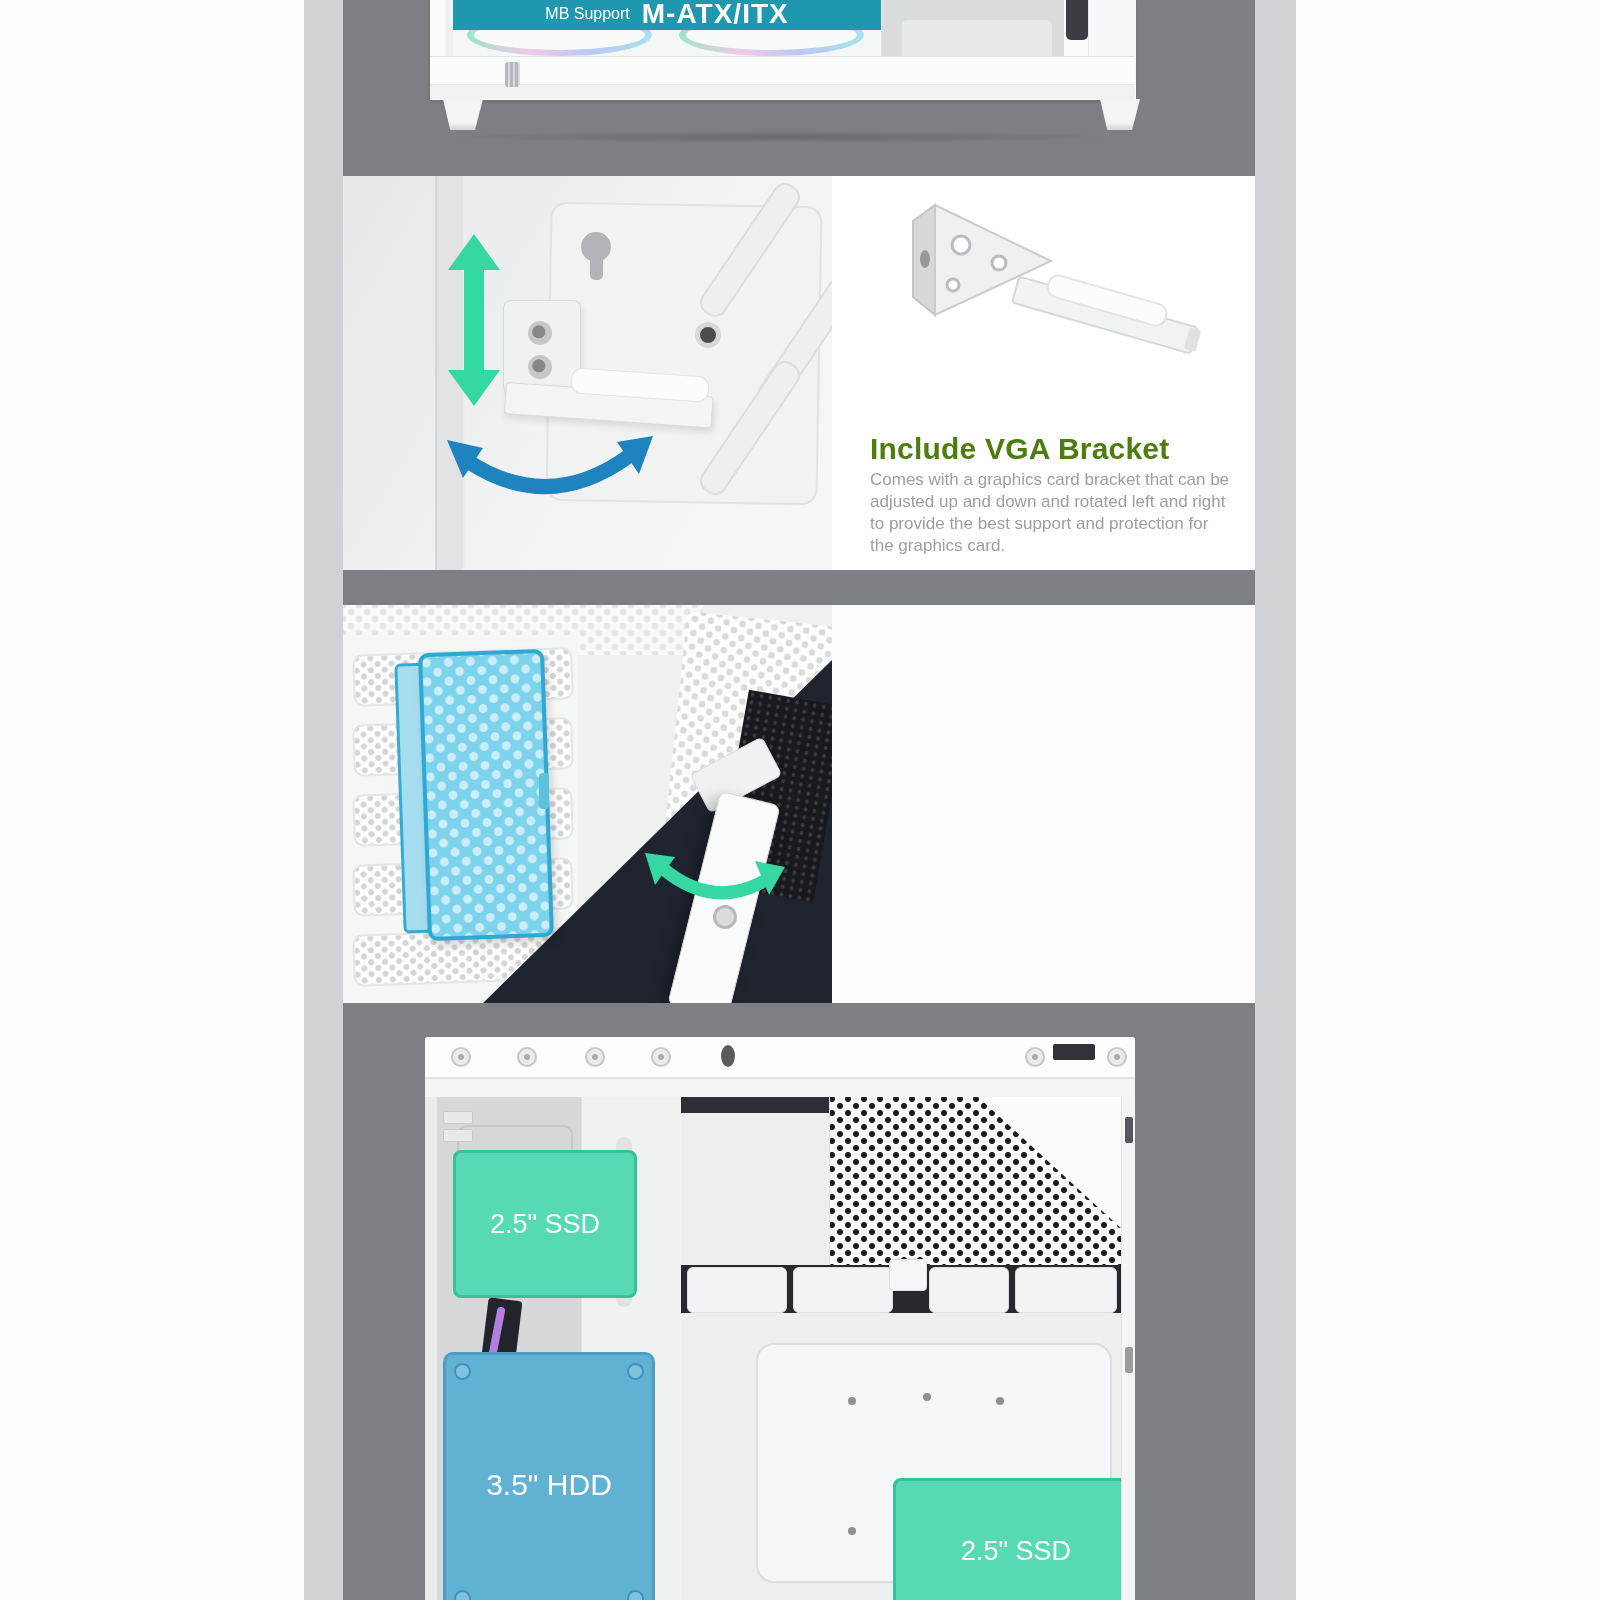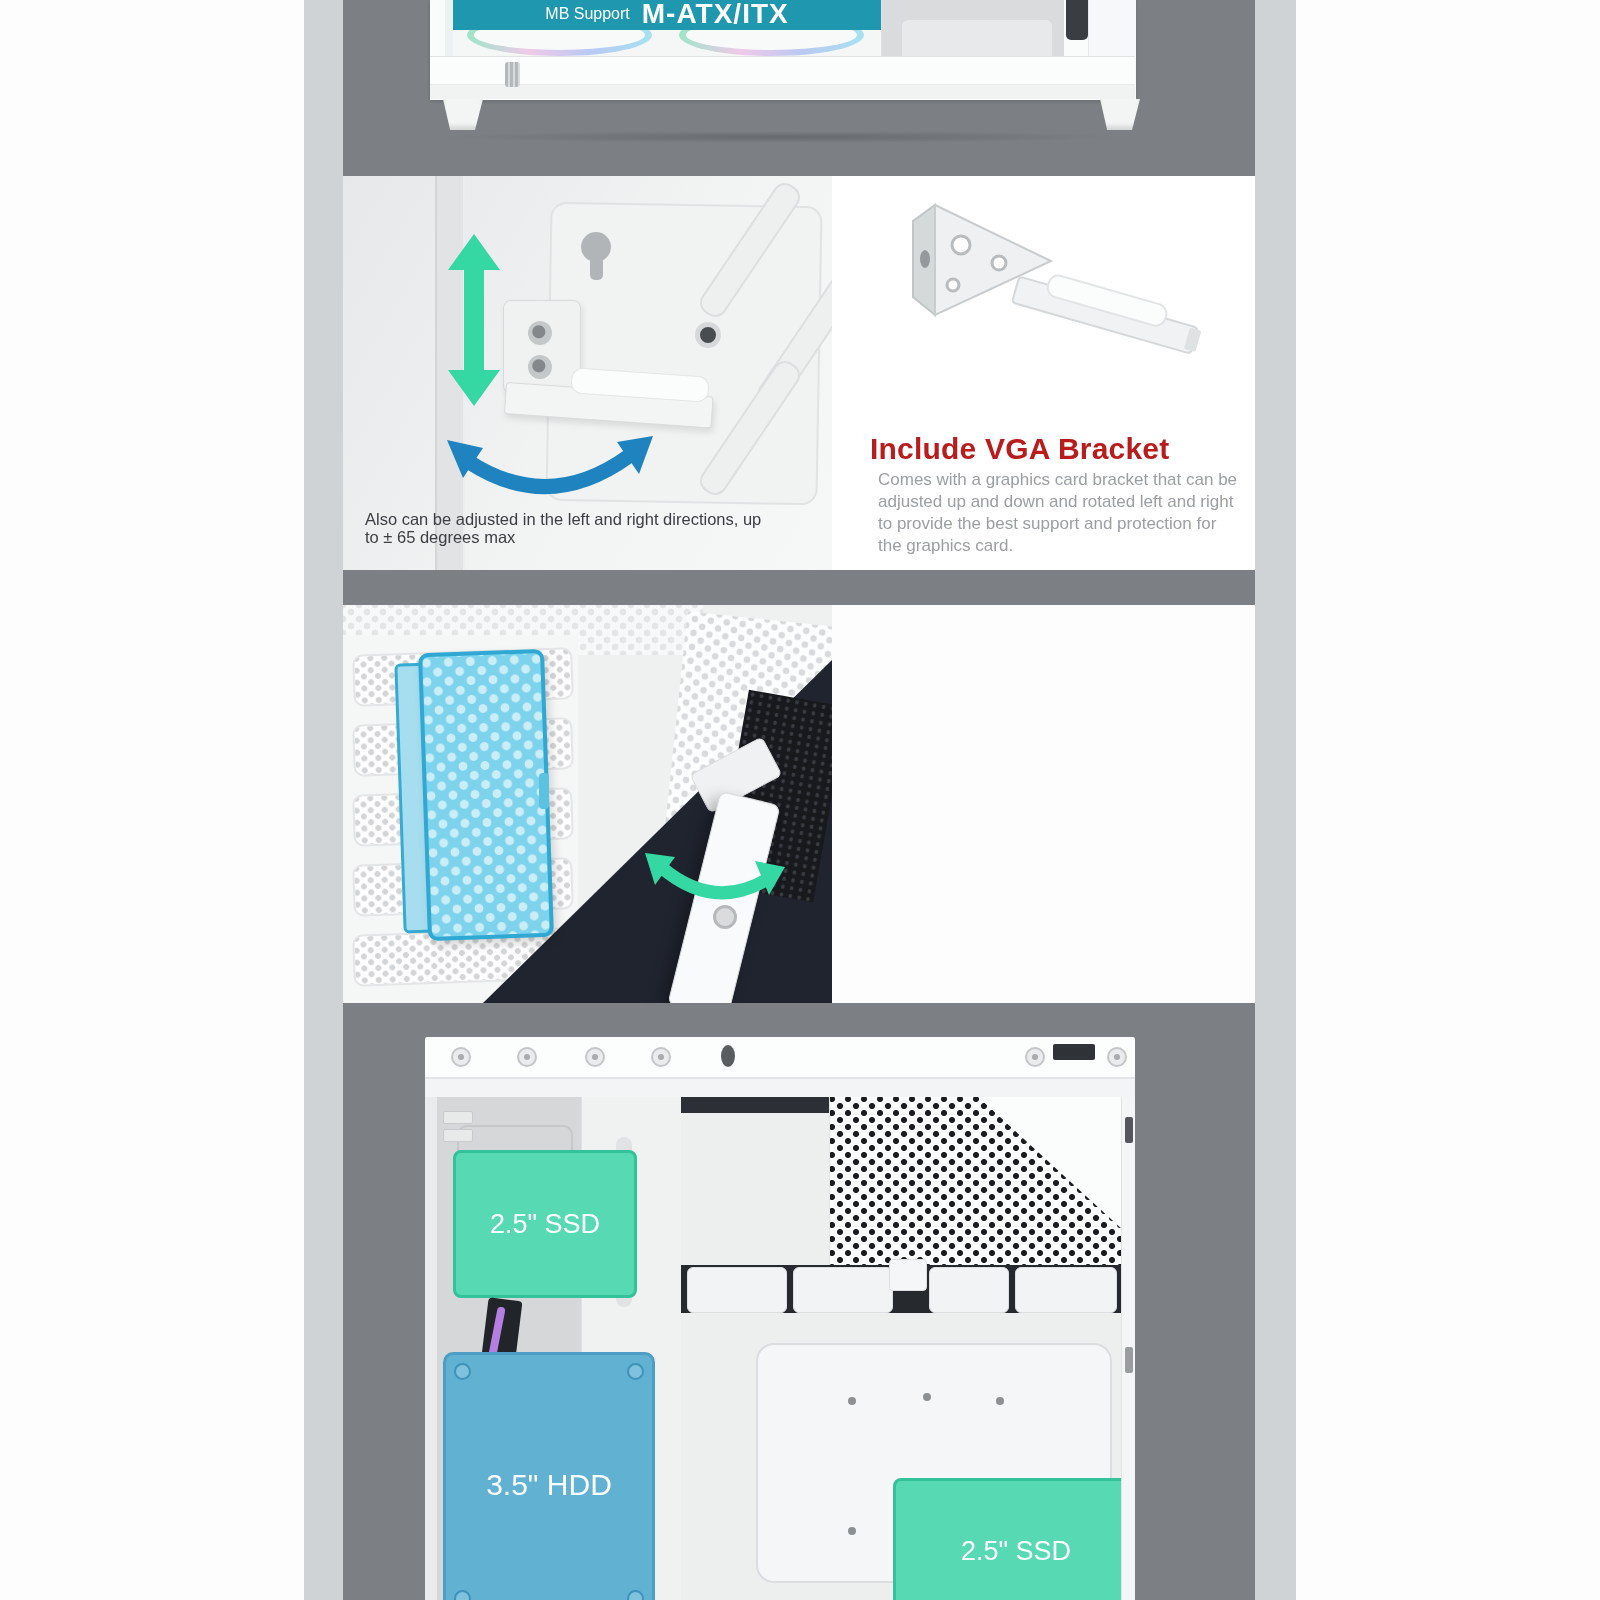--- a/index.html
+++ b/index.html
@@ -58,24 +58,24 @@
   .hole2{left:352px;top:146px;width:16px;height:16px;border-radius:50%;background:#4a4d50;border:5px solid #d6d8d9;}
   .swivel{left:160px;top:124px;width:76px;height:92px;background:#f0f2f2;border:1px solid #d8dbdc;border-radius:8px;box-shadow:2px 3px 6px rgba(0,0,0,.08);}
   .swhole{width:24px;height:24px;border-radius:50%;background:radial-gradient(circle at 45% 45%,#85888b 0 6px,#c5c8c9 7px);}
   .arm2{left:162px;top:206px;width:206px;height:30px;background:#f3f5f5;border:1px solid #d8dbdc;border-radius:4px;transform:rotate(4deg);transform-origin:left center;box-shadow:2px 4px 7px rgba(0,0,0,.10);}
   .pad2{left:228px;top:196px;width:136px;height:24px;background:#fbfcfc;border:1px solid #e3e5e6;border-radius:11px;transform:rotate(4deg);}
   .note{color:#3b3e42;font-size:16.5px;line-height:18px;}
   .note1{left:22px;top:16px;width:430px;}
   .note2{left:22px;top:334px;width:450px;}
 
   .s2right{left:489px;top:0;width:423px;height:394px;background:#ffffff;}
-  .h2{color:#b91c1c;font-size:30px;font-weight:bold;letter-spacing:.2px;}
+  .h2{color:#4d7c0f;font-size:30px;font-weight:bold;letter-spacing:.2px;}
   .body-txt{color:#9b9ea2;font-size:17px;line-height:22px;}
   .s2right .h2{left:38px;top:256px;}
-  .s2right .body-txt{left:38px;top:293px;width:370px;margin-left:8px;}
+  .s2right .body-txt{left:38px;top:293px;width:370px;}
 
   
   .divider{left:0;top:570px;width:912px;height:35px;}
 
   
   .s3{left:0;top:605px;width:912px;height:398px;overflow:hidden;}
   .s3left{left:0;top:0;width:489px;height:398px;background:#eff1f1;overflow:hidden;}
   .hexdots{background-image:radial-gradient(circle,#d8dadc 3px,transparent 3.7px),radial-gradient(circle,#d8dadc 3px,transparent 3.7px);background-size:16px 14px;background-position:0 0,8px 7px;}
   .hexlight{background-image:radial-gradient(circle,#e3e5e7 3px,transparent 3.7px),radial-gradient(circle,#e3e5e7 3px,transparent 3.7px);background-size:16px 14px;background-position:0 0,8px 7px;}
   .topmesh{left:0;top:0;width:360px;height:50px;background-color:#f7f8f8;}
@@ -193,22 +193,20 @@
 
       <svg class="abs" style="left:105px;top:58px;" width="52" height="172" viewBox="0 0 52 172">
         <polygon points="26,0 52,36 36,36 36,136 52,136 26,172 0,136 16,136 16,36 0,36" fill="#35d7a3"></polygon>
       </svg>
       <svg class="abs" style="left:100px;top:258px;" width="214" height="80" viewBox="0 0 214 80">
         <path d="M26,28 Q106,80 186,22" stroke="#1e83be" stroke-width="15" fill="none"></path>
         <polygon points="4,6 40,14 20,44" fill="#1e83be"></polygon>
         <polygon points="210,2 174,8 196,40" fill="#1e83be"></polygon>
       </svg>
 
-      <div class="abs note note2 pre">Also can be adjusted in the left and right directions, up
-to ± 65 degrees max</div>
     </div>
 
     <div class="abs s2right">
       <svg class="abs" style="left:45px;top:15px;" width="330" height="235" viewBox="0 0 330 235">
         <polygon points="58,14 58,124 36,106 36,30" fill="#d6d9da" stroke="#c2c5c7" stroke-width="2"></polygon>
         <polygon points="58,14 174,70 58,124" fill="#eef0f1" stroke="#c9ccce" stroke-width="2"></polygon>
         <circle cx="84" cy="54" r="9" fill="#ffffff" stroke="#b9bcbe" stroke-width="3"></circle>
         <circle cx="122" cy="72" r="7" fill="#ffffff" stroke="#b9bcbe" stroke-width="3"></circle>
         <circle cx="76" cy="94" r="6" fill="#ffffff" stroke="#b9bcbe" stroke-width="3"></circle>
         <ellipse cx="48" cy="68" rx="5" ry="9" fill="#96999b"></ellipse>

